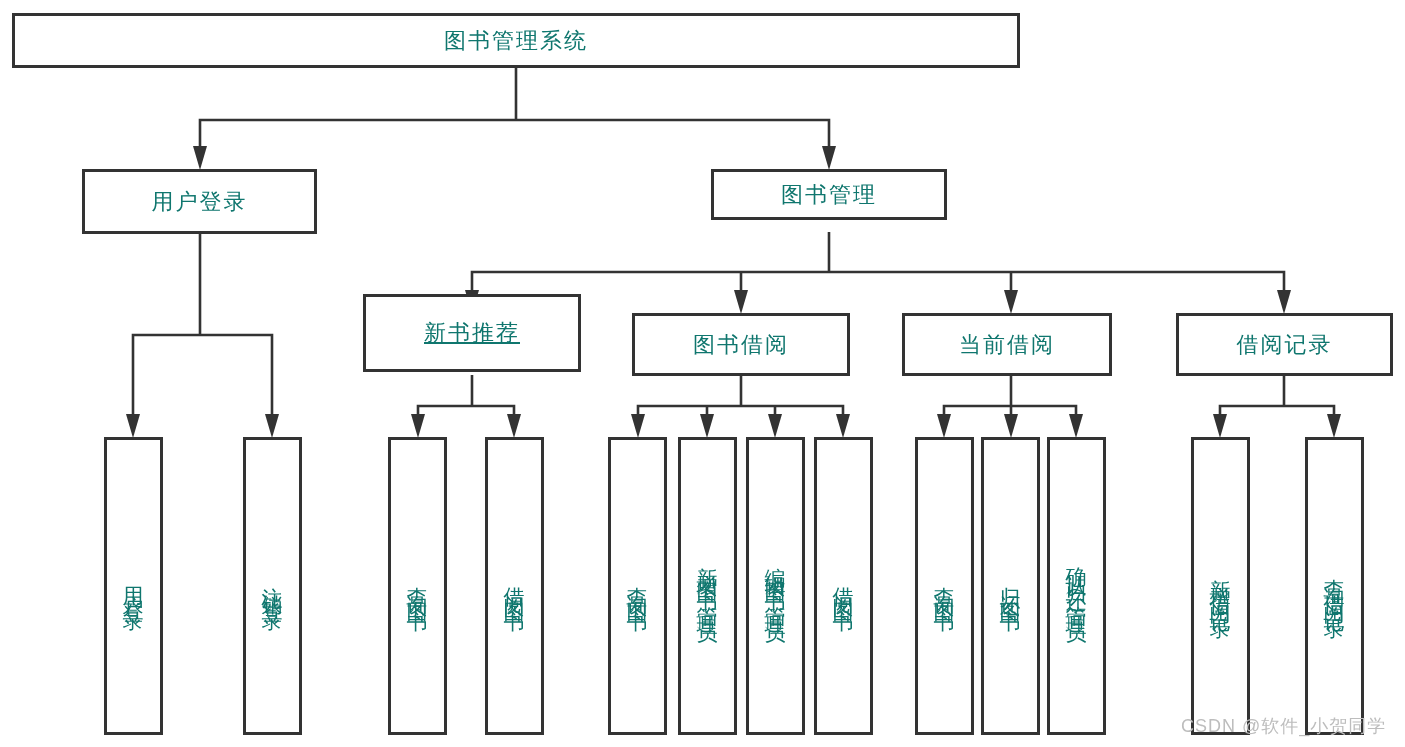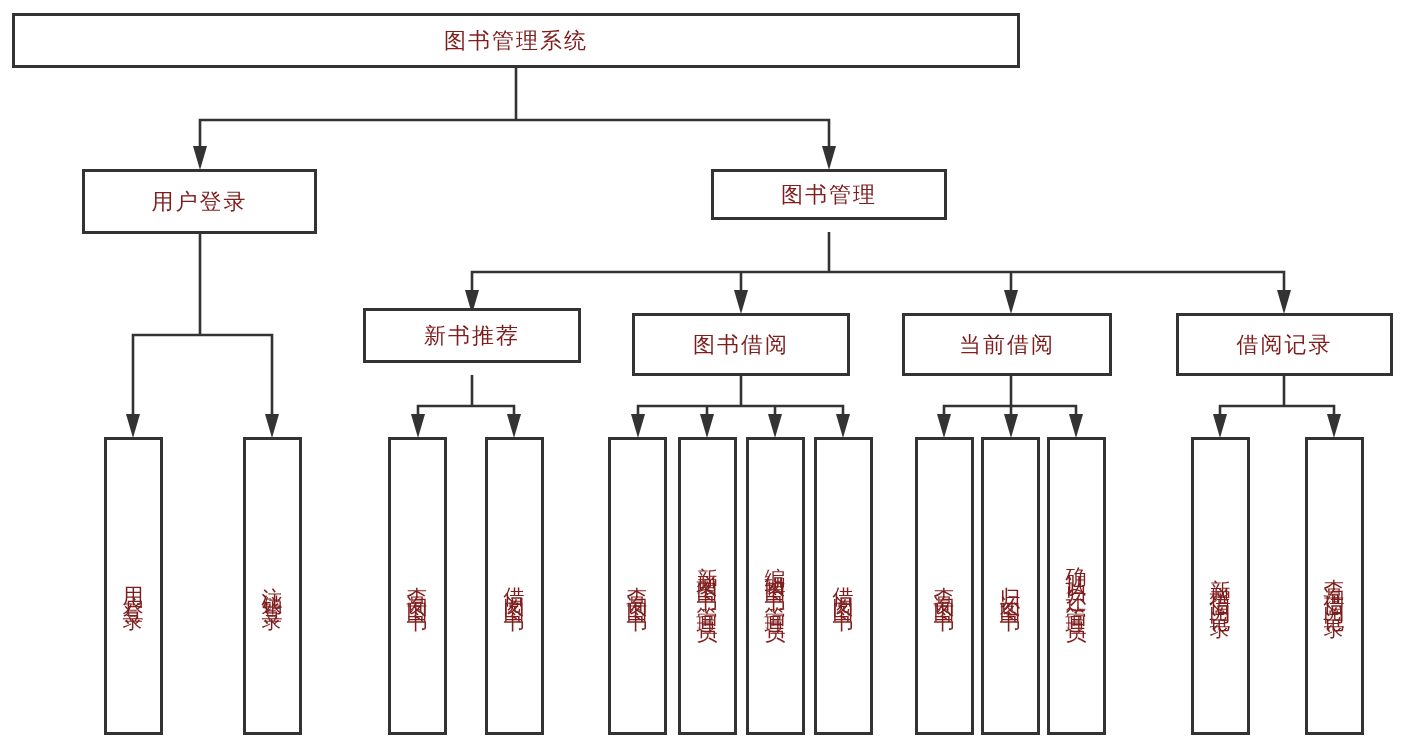--- a/index.html
+++ b/index.html
@@ -18,21 +18,21 @@
     position: absolute;
     left: 0; top: 0;
     width: 1405px; height: 747px;
     z-index: 1;
   }
 
   .node {
     position: absolute;
     background: #ffffff;
     border: 3px solid #333333;
-    color: #7f1d1d;
+    color: #0f766e;
     display: flex;
     align-items: center;
     justify-content: center;
     z-index: 2;
   }
 
   .hnode {
     font-size: 22px;
     letter-spacing: 2px;
     white-space: nowrap;
@@ -97,21 +97,21 @@
       <polygon points="1213,414 1227,414 1220,438"></polygon>
       <polygon points="1327,414 1341,414 1334,438"></polygon>
     </g>
   </svg>
 
   <div class="node hnode" style="left:12px; top:13px; width:1008px; height:55px;">图书管理系统</div>
 
   <div class="node hnode" style="left:82px; top:169px; width:235px; height:65px;">用户登录</div>
   <div class="node hnode" style="left:711px; top:169px; width:236px; height:51px;">图书管理</div>
 
-  <div class="node hnode" style="left:363px; top:308px; width:218px; height:55px;">新书推荐</div>
+  <div class="node hnode" style="left:363px; top:294px; width:218px; height:78px;text-decoration:underline;">新书推荐</div>
   <div class="node hnode" style="left:632px; top:313px; width:218px; height:63px;">图书借阅</div>
   <div class="node hnode" style="left:902px; top:313px; width:210px; height:63px;">当前借阅</div>
   <div class="node hnode" style="left:1176px; top:313px; width:217px; height:63px;">借阅记录</div>
 
   <div class="node leaf" style="left:104px;">用户登录</div>
   <div class="node leaf" style="left:243px;">注销登录</div>
 
   <div class="node leaf" style="left:388px;">查询图书</div>
   <div class="node leaf" style="left:485px;">借阅图书</div>
 
@@ -120,14 +120,15 @@
   <div class="node leaf" style="left:746px;">编辑图书（管理员）</div>
   <div class="node leaf" style="left:814px;">借阅图书</div>
 
   <div class="node leaf" style="left:915px;">查询图书</div>
   <div class="node leaf" style="left:981px;">归还图书</div>
   <div class="node leaf" style="left:1047px;">确认归还（管理员）</div>
 
   <div class="node leaf" style="left:1191px;">新增借阅记录</div>
   <div class="node leaf" style="left:1305px;">查询借阅记录</div>
 
+  <div class="watermark">CSDN @软件_小贺同学</div>
 
 </div>
 
 </body></html>

